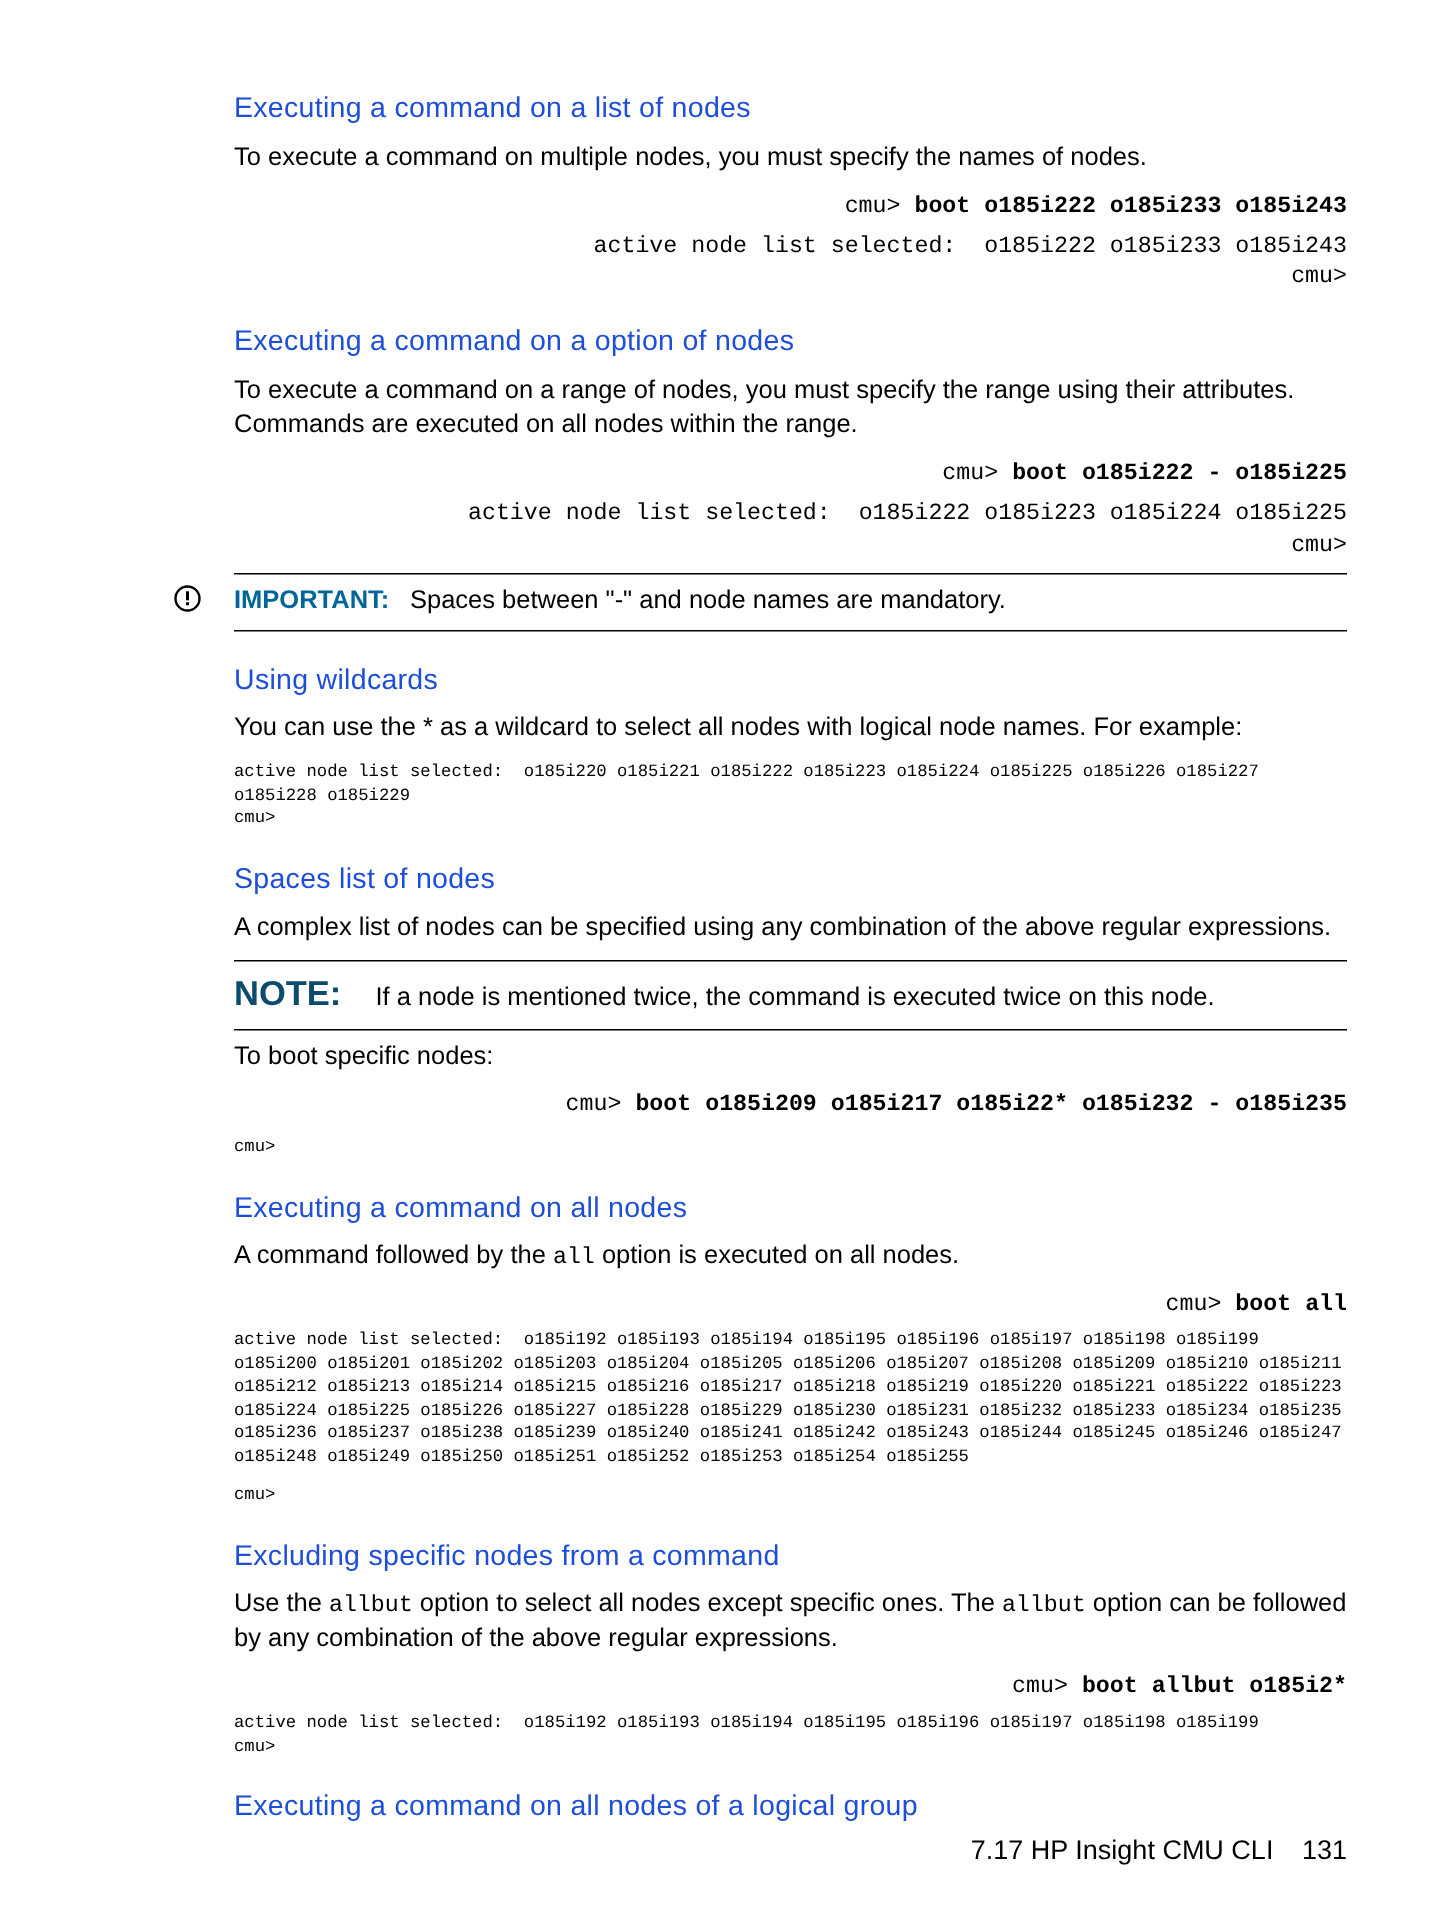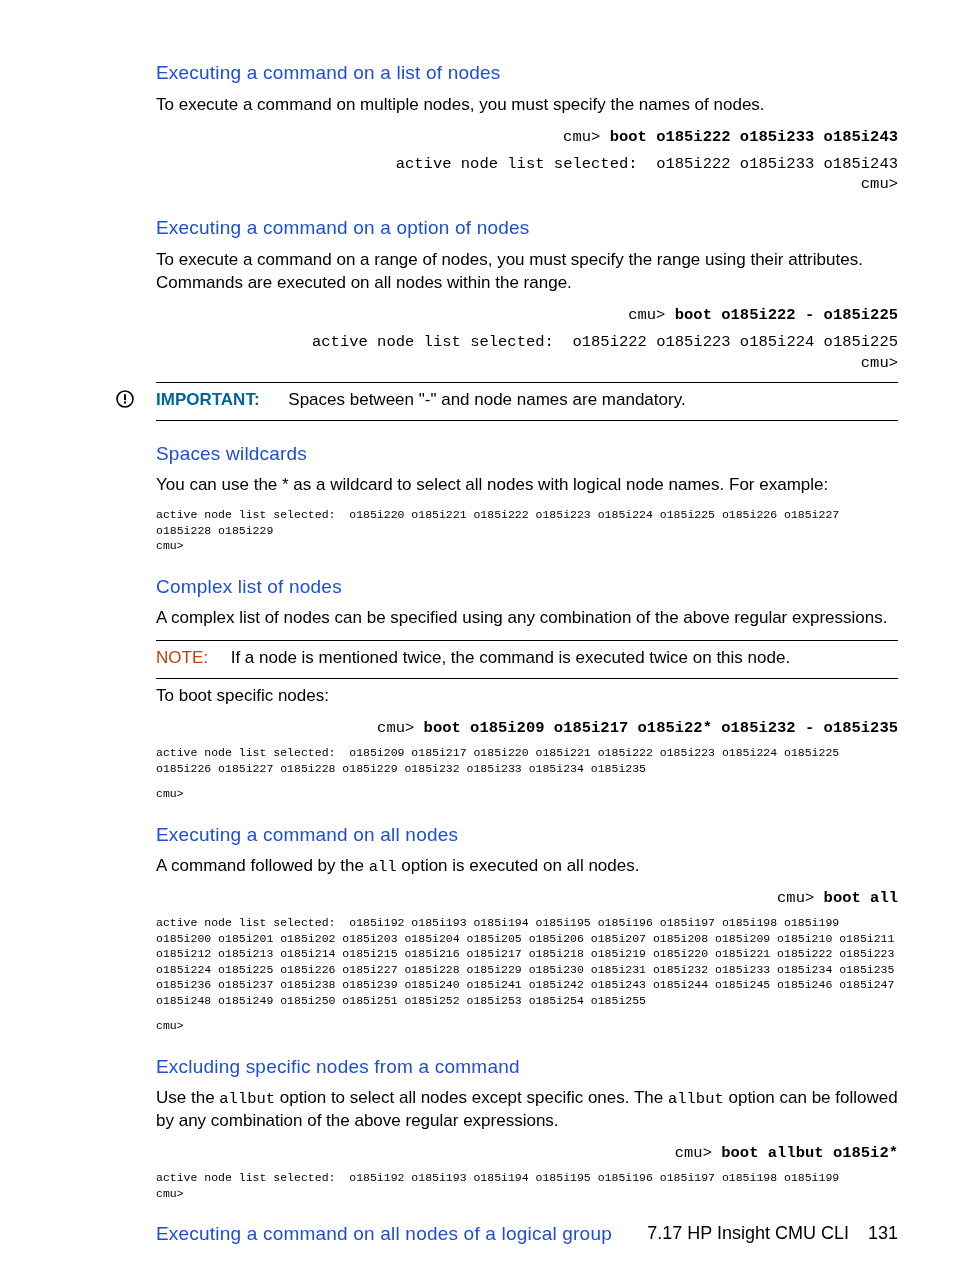--- a/index.html
+++ b/index.html
@@ -70,26 +70,26 @@
     position: absolute;
     left: -40px;
     top: 1px;
     width: 18px;
     height: 18px;
   }
   .important-label {
     font-weight: bold;
     color: #006699;
     font-size: 17px;
-    margin-right: 24px;
+    margin-right: 9px;
   }
   .note-label {
-    font-weight: normal;
-    color: #c2410c;
-    font-size: 17px;
+    font-weight: bold;
+    color: #0c4a6e;
+    font-size: 23px;
     margin-right: 18px;
   }
   .footer {
     position: absolute;
     bottom: 26px;
     right: 56px;
     font-size: 18px;
     font-family: "Futura", "Century Gothic", "Trebuchet MS", Arial, sans-serif;
     font-weight: 300;
   }
@@ -121,38 +121,37 @@
         <rect x="8" y="11.5" width="2" height="2" fill="#000"></rect>
       </svg>
     </span>
     <p style="margin:0 0 0 0;">
       <span class="important-label">IMPORTANT:</span>
       <span>Spaces between "-" and node names are mandatory.</span>
     </p>
   </div>
   <hr class="hr">
 
-  <h2>Spaces wildcards</h2>
+  <h2>Using wildcards</h2>
   <p>You can use the * as a wildcard to select all nodes with logical node names. For example:</p>
   <pre class="small">active node list selected:  o185i220 o185i221 o185i222 o185i223 o185i224 o185i225 o185i226 o185i227 o185i228 o185i229
 cmu&gt;</pre>
 
-  <h2>Complex list of nodes</h2>
+  <h2>Spaces list of nodes</h2>
   <p>A complex list of nodes can be specified using any combination of the above regular expressions.</p>
 
   <hr class="hr">
   <p style="margin:0 0 0 0;">
     <span class="note-label">NOTE:</span>
     <span>If a node is mentioned twice, the command is executed twice on this node.</span>
   </p>
   <hr class="hr">
 
   <p>To boot specific nodes:</p>
   <pre class="code"><span class="mono">cmu&gt;</span> <span class="bold-mono">boot o185i209 o185i217 o185i22* o185i232 - o185i235</span></pre>
-  <pre class="small">active node list selected:  o185i209 o185i217 o185i220 o185i221 o185i222 o185i223 o185i224 o185i225 o185i226 o185i227 o185i228 o185i229 o185i232 o185i233 o185i234 o185i235</pre>
   <pre class="small" style="margin-top:10px;">cmu&gt;</pre>
 
   <h2>Executing a command on all nodes</h2>
   <p>
     <span>A command followed by the </span><span class="mono">all</span><span> option is executed on all nodes.</span>
   </p>
   <pre class="code"><span class="mono">cmu&gt;</span> <span class="bold-mono">boot all</span></pre>
   <pre class="small">active node list selected:  o185i192 o185i193 o185i194 o185i195 o185i196 o185i197 o185i198 o185i199 o185i200 o185i201 o185i202 o185i203 o185i204 o185i205 o185i206 o185i207 o185i208 o185i209 o185i210 o185i211 o185i212 o185i213 o185i214 o185i215 o185i216 o185i217 o185i218 o185i219 o185i220 o185i221 o185i222 o185i223 o185i224 o185i225 o185i226 o185i227 o185i228 o185i229 o185i230 o185i231 o185i232 o185i233 o185i234 o185i235 o185i236 o185i237 o185i238 o185i239 o185i240 o185i241 o185i242 o185i243 o185i244 o185i245 o185i246 o185i247 o185i248 o185i249 o185i250 o185i251 o185i252 o185i253 o185i254 o185i255</pre>
   <pre class="small" style="margin-top:10px;">cmu&gt;</pre>
 

